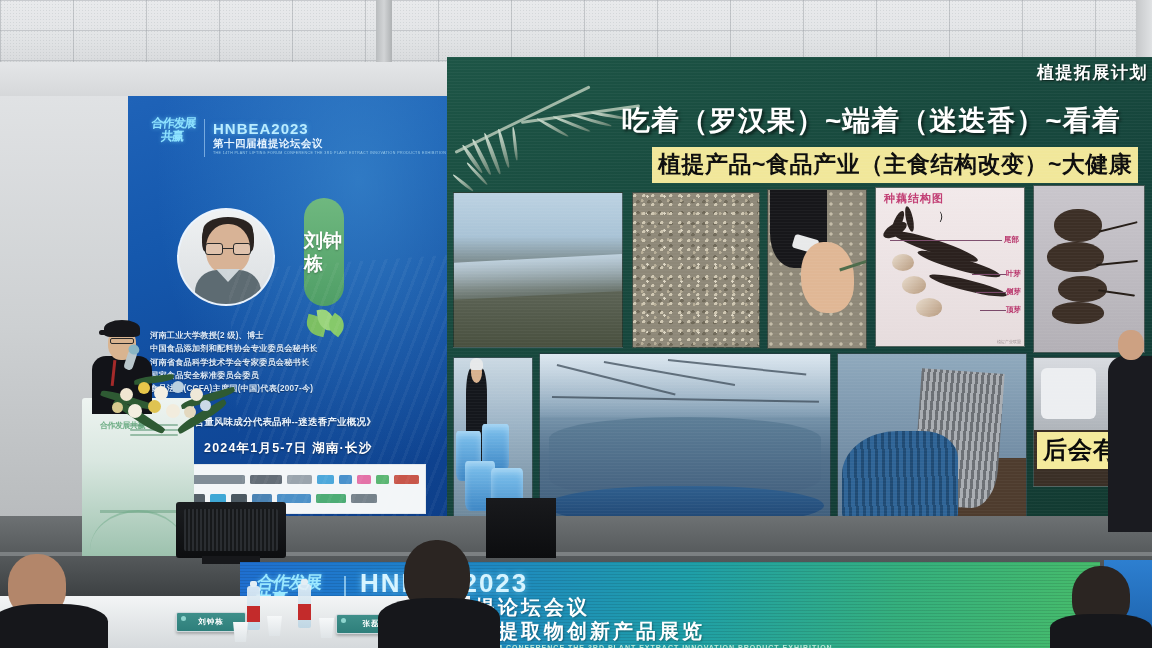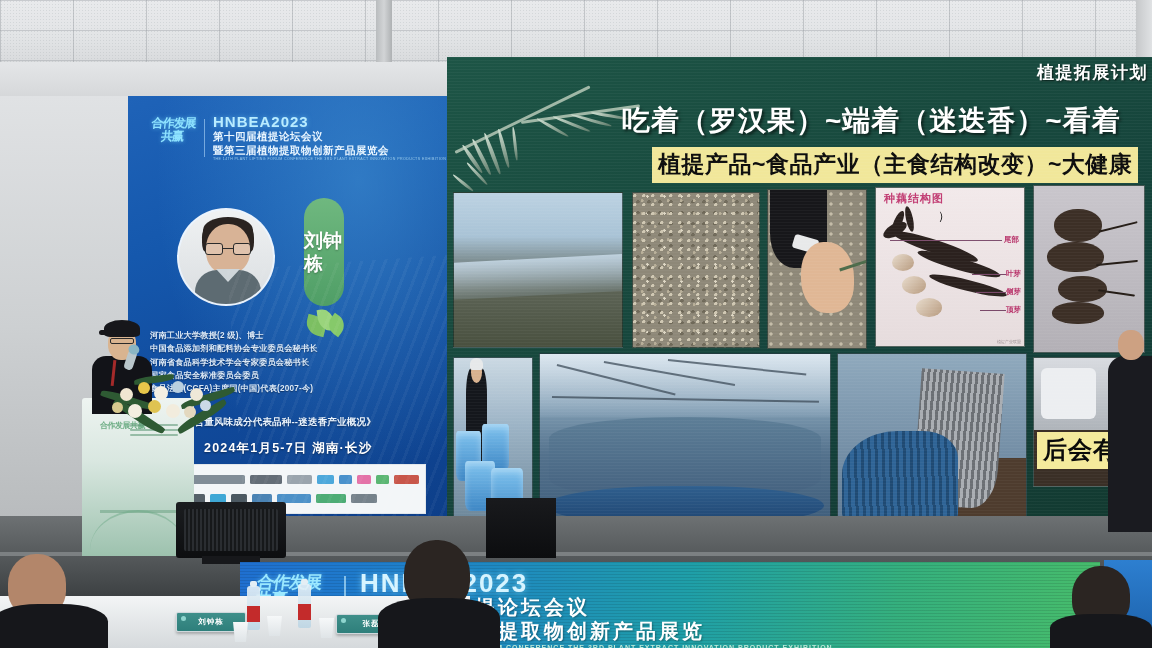--- a/index.html
+++ b/index.html
@@ -365,21 +365,20 @@
   <div class="wall-seam"></div>
   <div class="wall-left-lower"></div>
 
   <div class="left-banner">
     <div class="lb-logo">
       <div class="lb-cal">合作发展共赢</div>
       <div class="lb-div"></div>
       <div class="lb-txt">
         <div class="lb-hn">HNBEA2023</div>
         <div class="lb-l1">第十四届植提论坛会议</div>
-        <div class="lb-l2">暨第三届植物提取物创新产品展览会</div>
         <div class="lb-en">THE 14TH PLANT LIFTING FORUM CONFERENCE THE 3RD PLANT EXTRACT INNOVATION PRODUCTS EXHIBITION</div>
       </div>
     </div>
 
     <div class="portrait">
       <div class="p-hair"></div>
       <div class="p-hair2"></div>
       <div class="p-hair3"></div>
       <div class="p-head"></div>
       <div class="p-glass">

